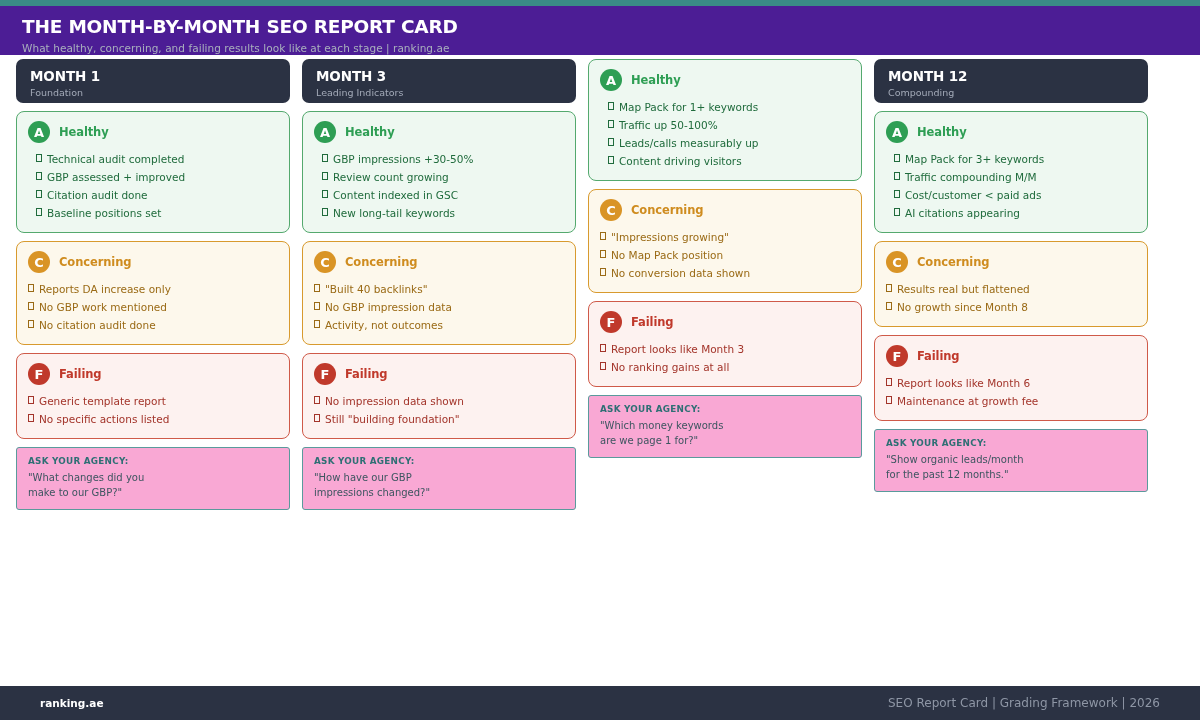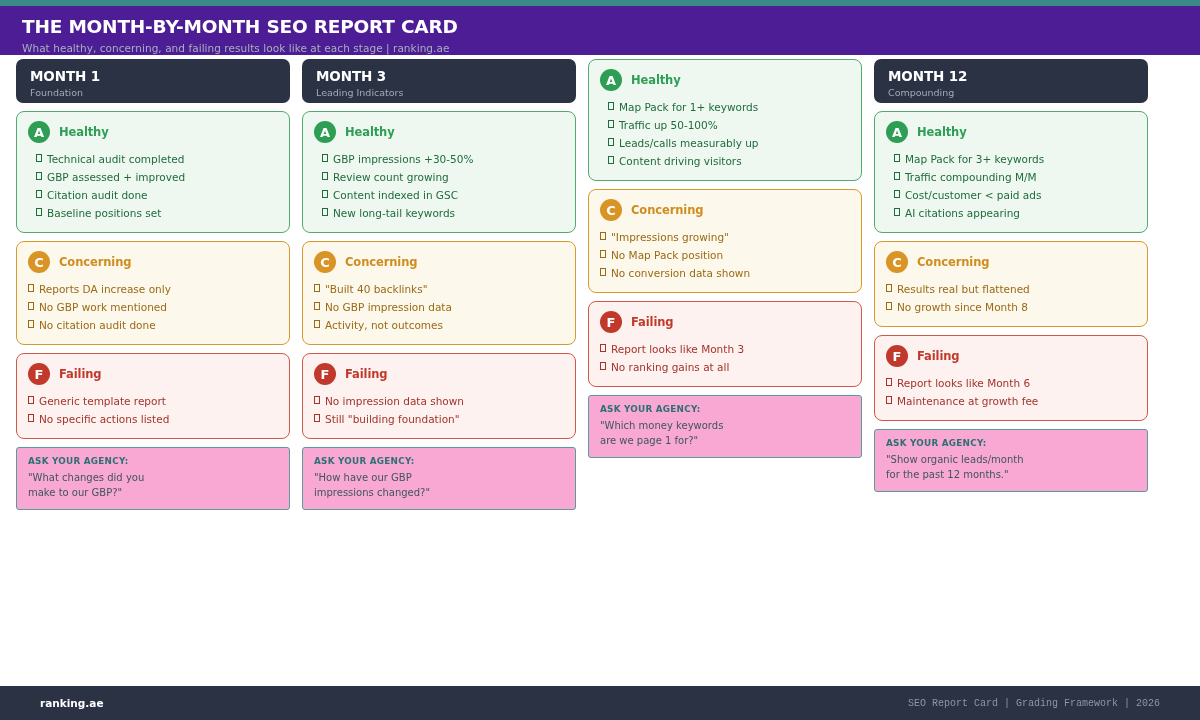--- a/index.html
+++ b/index.html
@@ -179,22 +179,21 @@
     justify-content: space-between;
     padding: 0 40px;
   }
   .footer-brand {
     color: #ffffff;
     font-size: 10.5px;
     font-weight: bold;
   }
   .footer-meta {
     color: #8e96a5;
-    font-size: 10px;
-    font-family: Liberation Mono, monospace;
+    font-size: 12px;
   }
 </style>
 </head>
 <body>
 
 <div class="accent-bar"></div>
 
 <div class="page-header">
   <div class="page-title">THE MONTH-BY-MONTH SEO REPORT CARD</div>
   <div class="page-subtitle">What healthy, concerning, and failing results look like at each stage  |  ranking.ae</div>

